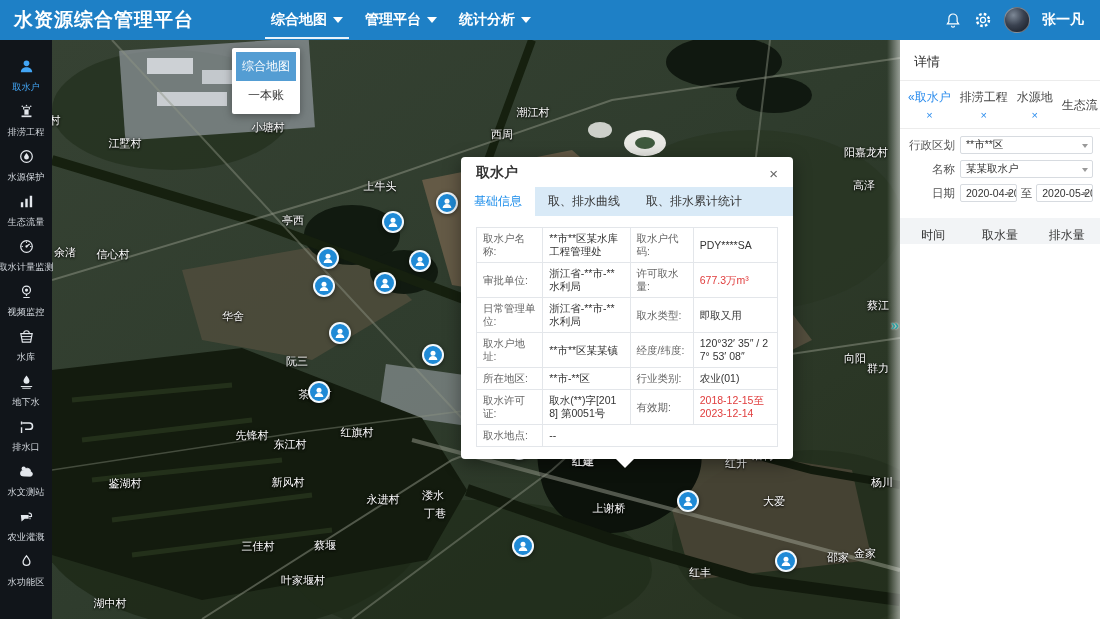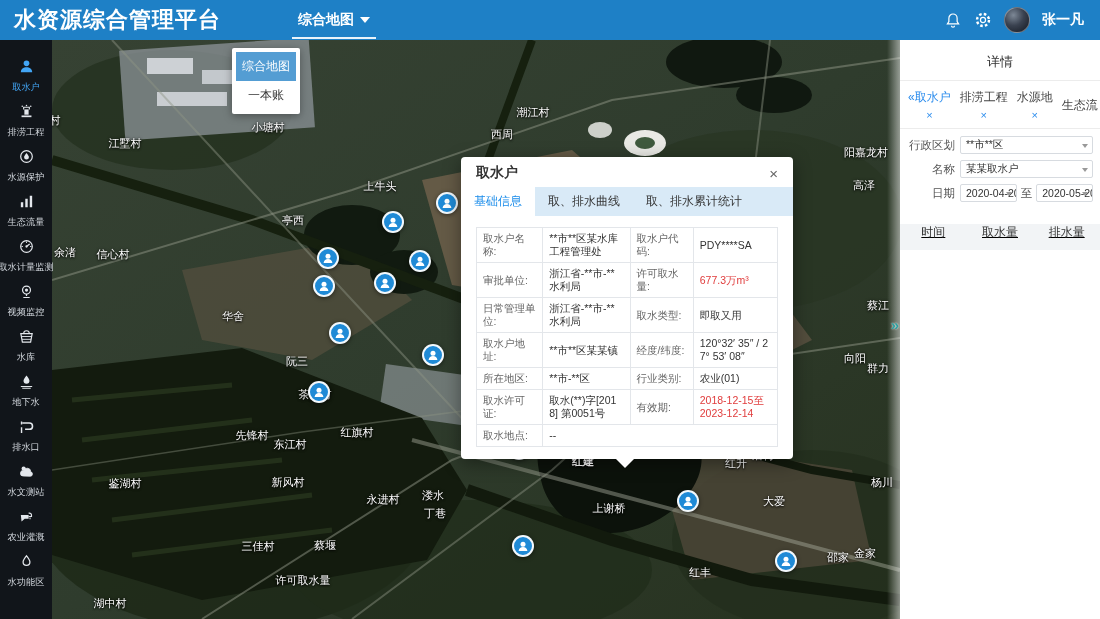--- a/index.html
+++ b/index.html
@@ -3,21 +3,21 @@
 <meta charset="utf-8">
 <style>
   * { margin:0; padding:0; box-sizing:border-box; }
   html,body { width:1100px; height:619px; overflow:hidden;
     font-family:"Liberation Sans","DejaVu Sans",sans-serif; }
   .app { position:relative; width:1100px; height:619px; background:#222; }
 
   
   .hdr { position:absolute; left:0; top:0; width:1100px; height:40px;
     background:#1e80c6; display:flex; align-items:center; z-index:60; }
-  .hdr-title { color:#fff; font-size:22px; font-weight:bold; margin-left:14px; letter-spacing:1px; }
+  .hdr-title { color:#fff; font-size:19px; font-weight:bold; margin-left:14px; letter-spacing:1px; }
   .nav { display:flex; margin-left:66px; height:40px; }
   .nav-item { position:relative; color:#fff; font-size:14px; font-weight:bold;
     display:flex; align-items:center; padding:0 8px; margin:0 3px; cursor:pointer; }
   .nav-item .caret { width:0; height:0; border-left:5px solid transparent; border-right:5px solid transparent;
     border-top:6px solid #fff; margin-left:6px; }
   .nav-item.active::after { content:""; position:absolute; left:2px; right:2px; bottom:1px; height:2px;
     background:rgba(255,255,255,.9); }
   .hdr-right { margin-left:auto; display:flex; align-items:center; margin-right:16px; gap:12px; }
   .hdr-ico { width:18px; height:18px; display:flex; align-items:center; justify-content:center; cursor:pointer; }
   .avatar { width:26px; height:26px; border-radius:50%;
@@ -71,48 +71,56 @@
   .m-tab.active { background:#fff; color:#1a8cea; }
   .modal-body { padding:11px 15px 12px; }
   .m-table { width:100%; border-collapse:collapse; table-layout:fixed; }
   .m-table td { border:1px solid #e3e6ea; font-size:10.5px; padding:4px 6px; line-height:13px;
     color:#333; word-break:break-all; }
   .m-table td.lbl { color:#666; }
   .m-table td.red { color:#e03c3c; }
 
   
   .panel { width:200px; flex:0 0 200px; height:579px; background:#fff; z-index:30; font-size:12px; }
-  .panel-hd { padding:13px 14px 9px; font-size:13px; color:#333; border-bottom:1px solid #ececec;text-align:center; }
+  .panel-hd { padding:13px 14px 9px; font-size:13px; color:#333; border-bottom:1px solid #ececec; }
   .panel-tabs { display:flex; align-items:center; padding:8px 8px 7px 8px; gap:9px;
     border-bottom:1px solid #ececec; white-space:nowrap; }
   .p-tab { display:flex; align-items:center; gap:3px; font-size:12px; color:#444; cursor:pointer;flex-direction:column; }
   .p-tab .p-close { color:#2b8ced; font-size:11px; cursor:pointer; }
   .p-tab.active { color:#2b8ced; }
   .panel-form { padding:7px 7px 0; }
   .f-row { display:flex; align-items:center; margin-bottom:6px; }
   .f-label { width:48px; text-align:right; color:#555; font-size:11.5px; flex:0 0 48px; margin-right:5px; }
   .f-select { position:relative; flex:1; height:18px; border:1px solid #d7dbe0; border-radius:2px;
     font-size:10.5px; color:#333; display:flex; align-items:center; padding:0 12px 0 5px;
     cursor:pointer; white-space:nowrap; overflow:hidden; }
   .f-select::after { content:""; position:absolute; right:4px; top:7px; width:0; height:0;
     border-left:3.5px solid transparent; border-right:3.5px solid transparent; border-top:4px solid #999; }
   .f-sep { margin:0 4px; color:#555; font-size:11.5px; }
-  .panel-thead { display:flex; background:#f2f4f6; height:26px; align-items:flex-start; margin-top:22px;text-decoration:underline; }
+  .panel-thead { display:flex; background:#f2f4f6; height:26px; align-items:flex-end; margin-top:16px; }
   .panel-thead span { flex:1; text-align:center; font-size:12px; color:#333; }
 </style>
 </head>
 <body>
 
 <div class="app">
 
   <header class="hdr">
     <div class="hdr-title">水资源综合管理平台</div>
     <nav class="nav">
         <div class="nav-item active">
           <span>综合地图</span>
+          <span class="caret"></span>
+        </div>
+        <div class="nav-item">
+          <span>管理平台</span>
+          <span class="caret"></span>
+        </div>
+        <div class="nav-item">
+          <span>统计分析</span>
           <span class="caret"></span>
         </div>
       </nav>
     <div class="hdr-right">
       <span class="hdr-ico">
         <svg viewBox="0 0 24 24" fill="none" stroke="#fff" stroke-width="1.6">
           <path d="M12 4a5.5 5.5 0 0 0-5.5 5.5V14l-2 3.2h15L17.5 14V9.5A5.5 5.5 0 0 0 12 4z"></path>
           <path d="M10 19.5a2 2 0 0 0 4 0"></path>
         </svg>
       </span>
@@ -370,21 +378,21 @@
         <span class="map-label" style="left: 305px; top: 364px; margin-top: 28px;">红旗村</span>
         <span class="map-label" style="left: 200px; top: 395px;">先锋村</span>
         <span class="map-label" style="left: 238px; top: 404px;">东江村</span>
         <span class="map-label" style="left: 73px; top: 443px;">鉴湖村</span>
         <span class="map-label" style="left: 236px; top: 442px;">新风村</span>
         <span class="map-label" style="left: 331px; top: 459px;">永进村</span>
         <span class="map-label" style="left: 381px; top: 455px;">溇水</span>
         <span class="map-label" style="left: 383px; top: 473px;">丁巷</span>
         <span class="map-label" style="left: 206px; top: 506px;">三佳村</span>
         <span class="map-label" style="left: 273px; top: 505px;">蔡堰</span>
-        <span class="map-label" style="left: 251px; top: 540px;">许可取水量</span>
+        <span class="map-label" style="left: 251px; top: 540px;">叶家堰村</span>
         <span class="map-label" style="left: 58px; top: 563px;">湖中村</span>
         <span class="map-label" style="left: 570px; top: 385px;">瓜渚湖</span>
         <span class="map-label" style="left: 531px; top: 421px; font-weight: bold;">红建</span>
         <span class="map-label" style="left: 684px; top: 423px;">红升</span>
         <span class="map-label" style="left: 711px; top: 415px;">后梅</span>
         <span class="map-label" style="left: 557px; top: 468px;">上谢桥</span>
         <span class="map-label" style="left: 722px; top: 461px; text-align: right;">大爱</span>
         <span class="map-label" style="left: 648px; top: 532px;">红丰</span>
         <span class="map-label" style="left: 786px; top: 517px;">邵家</span>
         <span class="map-label" style="left: 813px; top: 513px;">金家</span>

